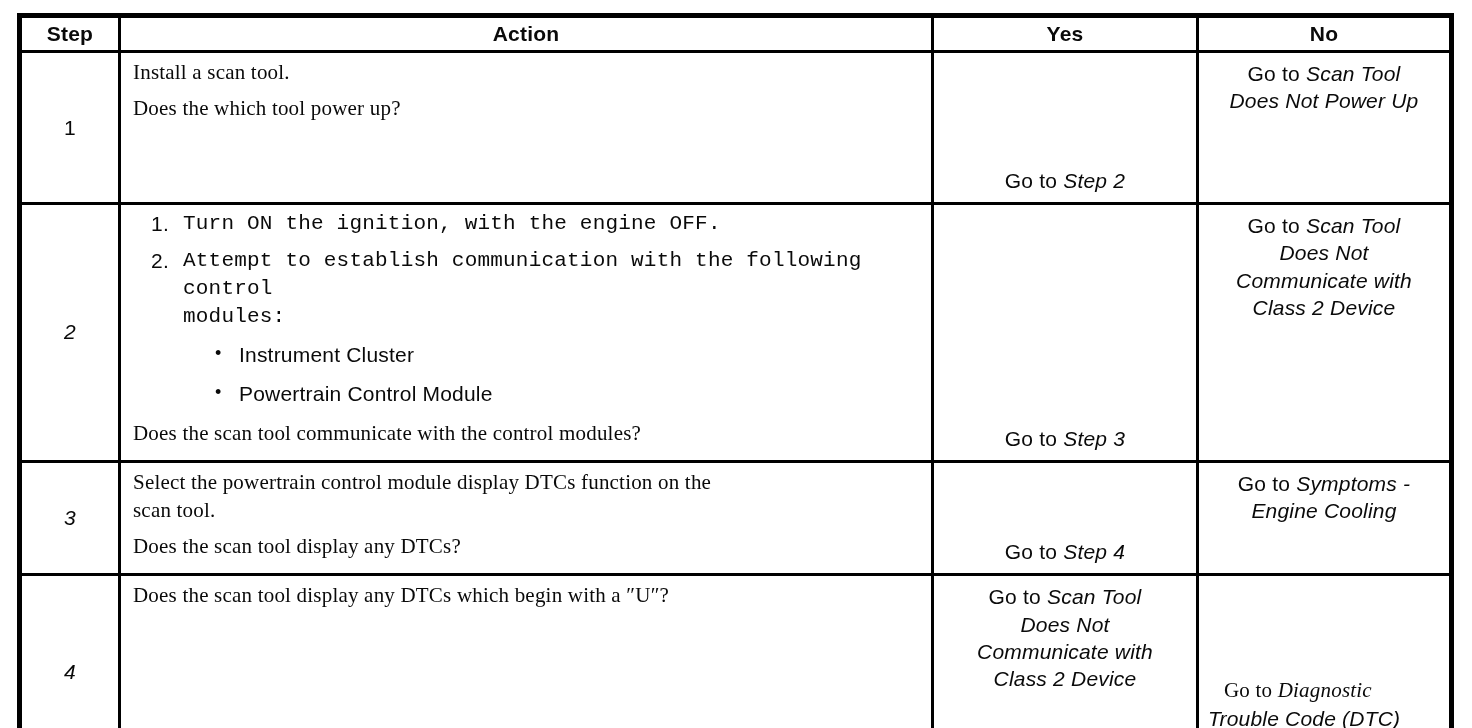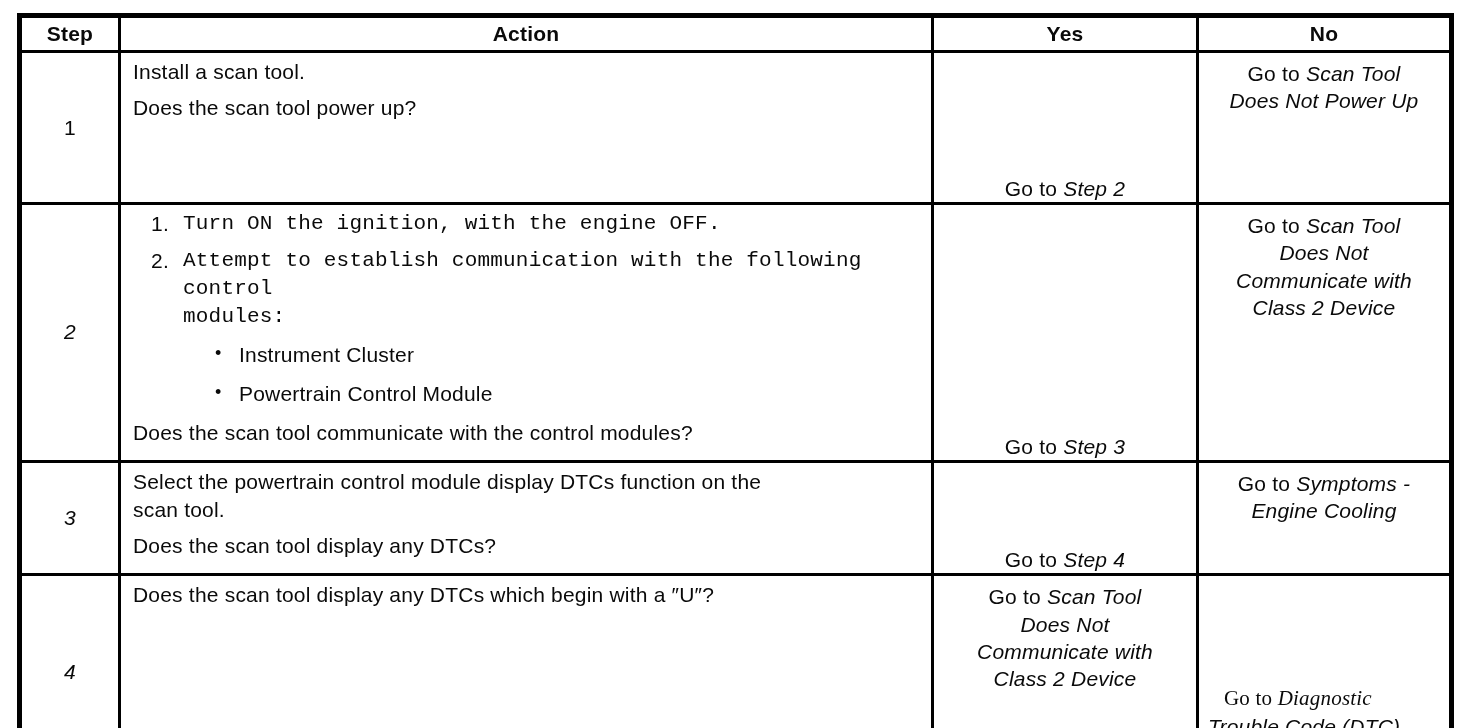--- a/index.html
+++ b/index.html
@@ -52,41 +52,42 @@
   }
   td.step-cell.italic { font-style: italic; }
   td.action-cell {
     vertical-align: top;
     padding: 5px 8px 5px 12px;
   }
   .action-inner { line-height: 1.34; }
   .para {
     margin: 0 0 8px 0;
     white-space: pre-line;
+    font-family: Liberation Serif, serif;
   }
   .num-item {
     display: flex;
     margin: 0 0 9px 18px;
   }
   .num-marker {
     flex: none;
     width: 32px;
   }
   .num-text { white-space: pre-line; font-family: Liberation Mono, monospace; }
   .bullet-item {
     display: flex;
     margin: 0 0 11px 82px;
   }
   .bullet-glyph {
     flex: none;
     width: 24px;
     font-size: 18px;
   }
   td.goto-cell {
-    padding: 7px 6px 0 6px;
+    padding: 7px 6px 8px 6px;
     line-height: 1.3;
   }
   td.goto-cell.v-top { vertical-align: top; }
   td.goto-cell.v-bottom { vertical-align: bottom; }
   .goto.a-center { text-align: center; }
   .goto.a-left { text-align: left; padding-left: 3px; }
   .goto.a-left .ref-line:first-child { text-indent: 16px; font-family: Liberation Serif, serif; }
   .ref { font-style: italic; }
 </style>
 </head>
@@ -105,21 +106,21 @@
           <th class="hdr">Step</th>
           <th class="hdr">Action</th>
           <th class="hdr">Yes</th>
           <th class="hdr">No</th>
         </tr>
         <tr class="body-row r0">
           <td class="step-cell">1</td>
           <td class="action-cell">
             <div class="action-inner">
               <div class="para">Install a scan tool.</div>
-              <div class="para">Does the scan tool power up?</div>
+              <div class="para">Does the which tool power up?</div>
             </div>
           </td>
           <td class="goto-cell v-bottom">
             <div class="goto a-center">
               <div class="ref-line">Go to <span class="ref">Step 2</span></div>
             </div>
           </td>
           <td class="goto-cell v-top">
             <div class="goto a-center">
               <div class="ref-line">Go to <span class="ref">Scan Tool</span></div>

